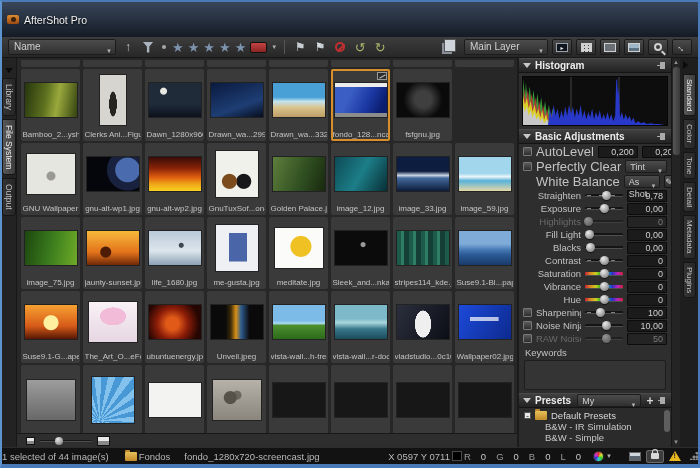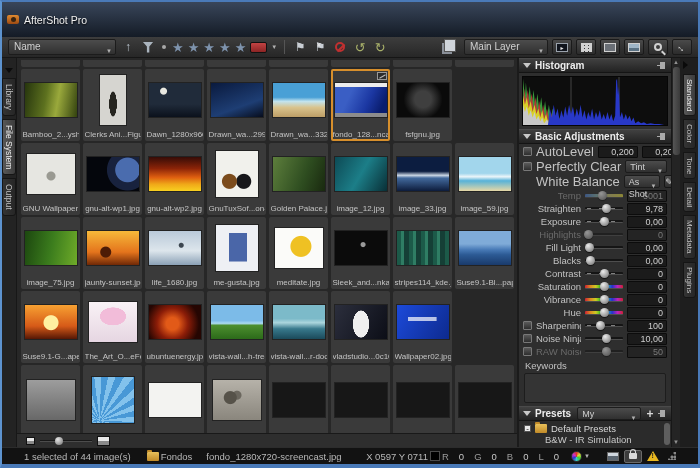--- a/index.html
+++ b/index.html
@@ -150,21 +150,21 @@
   .plus { color:#d8d8d8; font-size:12px; font-weight:bold; margin-left:2px; }
 
   .scrollcol { width:9px; background:#242424; border-left:1px solid #171717; display:flex; flex-direction:column; align-items:center; padding:1px 0; }
   .scrollcol .sa { color:#909090; font-size:6px; line-height:7px; }
   .scrollcol .sth { width:7px; height:88px; background:linear-gradient(90deg,#555,#3a3a3a); border-radius:3px; margin:1px 0 auto 0; }
   .rtabs { width:18px; background:#1e1e1e; display:flex; flex-direction:column; align-items:center; padding-top:2px; gap:3px; }
   .rtabs .tri2 { width:0; height:0; border-top:4px solid transparent; border-bottom:4px solid transparent; border-left:5px solid #0a0a0a; align-self:flex-start; margin:1px 0 2px 3px; }
   .rtabs .vtab { border-radius:0 0 3px 3px; padding:4px 1px; font-size:8px; }
 
   
-  .statusbar { height:17px; background:#121212; border-top:1px solid #2c2c2c; display:flex; align-items:center; padding:0 22px; gap:2px; color:#b8b8b8; font-size:9.5px; }
+  .statusbar { height:17px; background:#121212; border-top:1px solid #2c2c2c; display:flex; align-items:center; padding:0 0; gap:2px; color:#b8b8b8; font-size:9.5px; }
   .sb-swatch { width:10px; height:10px; background:#000; border:1px solid #4a4a4a; }
   .rgbl { display:flex; gap:10px; }
   .rgbl b { color:#9a9a9a; font-weight:normal; }
   .rgbl i { font-style:normal; color:#c8c8c8; }
   .cwheel { width:11px; height:11px; border-radius:50%; background:conic-gradient(#d33,#dd3,#3c3,#3cc,#33c,#c3c,#d33); border:1px solid #333; }
   .sbbtn { width:18px; height:13px; display:flex; align-items:center; justify-content:center; }
   .sbbtn.pressed { background:#3c3c3c; border:1px solid #6a6a6a; border-radius:2px; }
   .mon2 { width:12px; height:9px; background:linear-gradient(#cfd6de 40%,#5a6570 40%); border:1px solid #666; }
   .lock { width:8px; height:6px; background:#d8d8d8; position:relative; border-radius:1px; }
   .lock::before { content:""; position:absolute; left:1px; top:-4px; width:4px; height:4px; border:1.5px solid #d8d8d8; border-bottom:none; border-radius:3px 3px 0 0; }
@@ -359,20 +359,24 @@
           </div>
         <div class="cell">
             <div class="ph med art-blossom"></div>
             <div class="cl">The_Art_O...eFear.jpg</div>
           </div>
         <div class="cell">
             <div class="ph art-ubuntu"></div>
             <div class="cl">ubuntuenergy.jpg</div>
           </div>
         <div class="cell">
+            <div class="ph art-unveil"></div>
+            <div class="cl">Unveil.jpeg</div>
+          </div>
+        <div class="cell">
             <div class="ph art-field"></div>
             <div class="cl">vista-wall...h-tree.jpg</div>
           </div>
         <div class="cell">
             <div class="ph art-dock"></div>
             <div class="cl">vista-wall...r-dock.jpg</div>
           </div>
         <div class="cell">
             <div class="ph art-eve"></div>
             <div class="cl">vladstudio...0c1024.jpg</div>
@@ -461,27 +465,20 @@
         <span class="cb"></span>
         <span class="lab-l">Perfectly Clear</span>
         <span class="dd pdd tint">Tint Off</span>
       </div>
       <div class="brow ctl">
         <span class="lab-l" style="margin-left:13px">White Balance</span>
         <span class="dd pdd wb">As Shot</span>
         <span class="eyedrop">✎</span>
       </div>
 
-      <div class="brow dis">
-        <span class="blabel">Temp</span>
-        <span class="track temp">
-            <i class="h" style="left:45%"></i>
-          </span>
-        <span class="val">5001</span>
-      </div>
       <div class="brow">
         <span class="blabel">Straighten</span>
         <span class="track ticks">
             <i class="h" style="left:55%"></i>
           </span>
         <span class="val">9,78</span>
       </div>
       <div class="brow">
         <span class="blabel">Exposure</span>
         <span class="track ticks">

